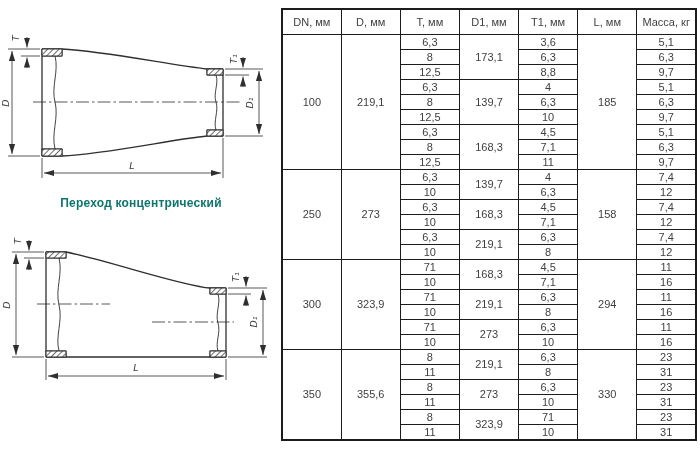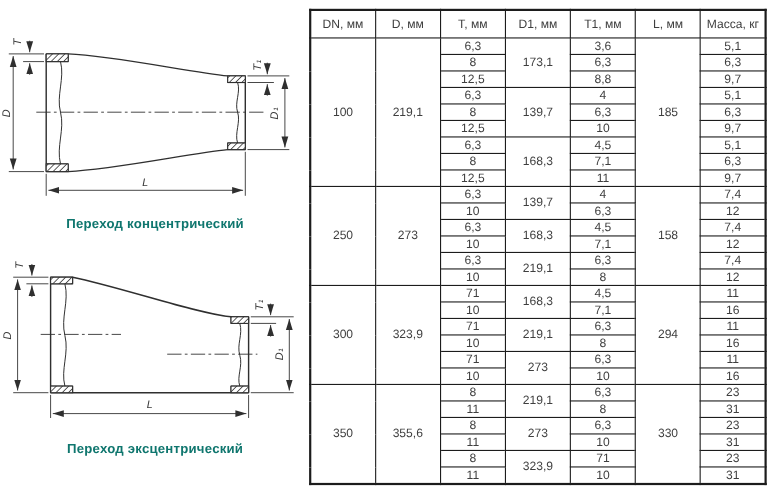--- a/index.html
+++ b/index.html
@@ -185,21 +185,20 @@
         <text class="dim" transform="rotate(-90 21 241)" x="21" y="241">T</text>
         <text class="dim" transform="rotate(-90 10 305)" x="10" y="305">D</text>
         <text class="dim" transform="rotate(-90 239 277)" x="239" y="277">T₁</text>
         <text class="dim" transform="rotate(-90 257 322)" x="257" y="322">D₁</text>
         <text class="dim" x="136" y="371">L</text>
       </g>
     </g>
   </svg>
 
   <div class="caption" id="cap-concentric">Переход концентрический</div>
-  <div class="caption" id="cap-eccentric">Переход эксцентрический</div>
 
   <div class="table-wrap">
     <table>
       <thead>
         <tr id="header-row">
             <th>DN, мм</th>
             <th>D, мм</th>
             <th>T, мм</th>
             <th>D1, мм</th>
             <th>T1, мм</th>

